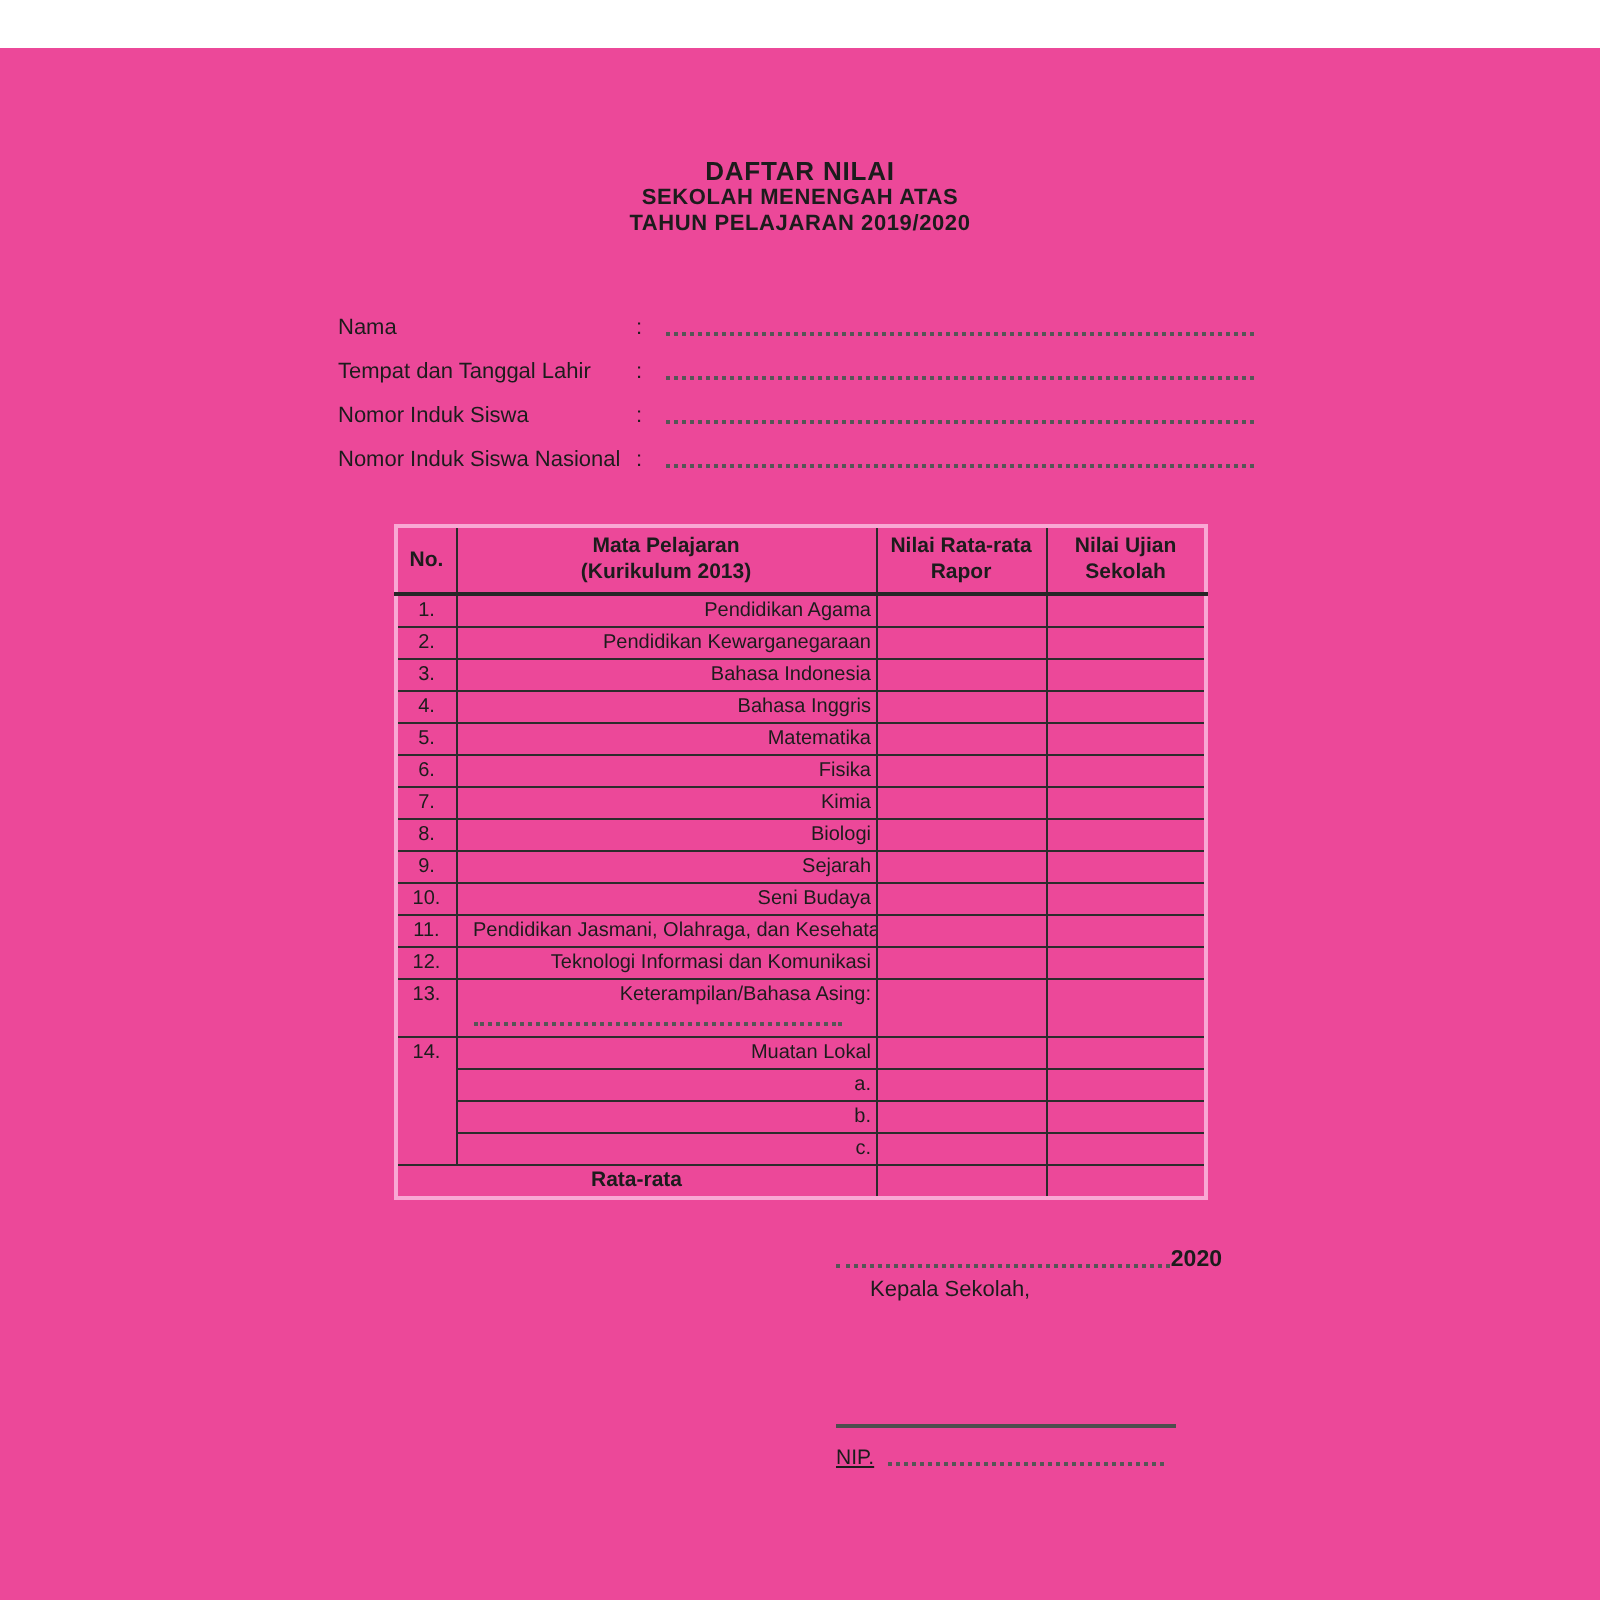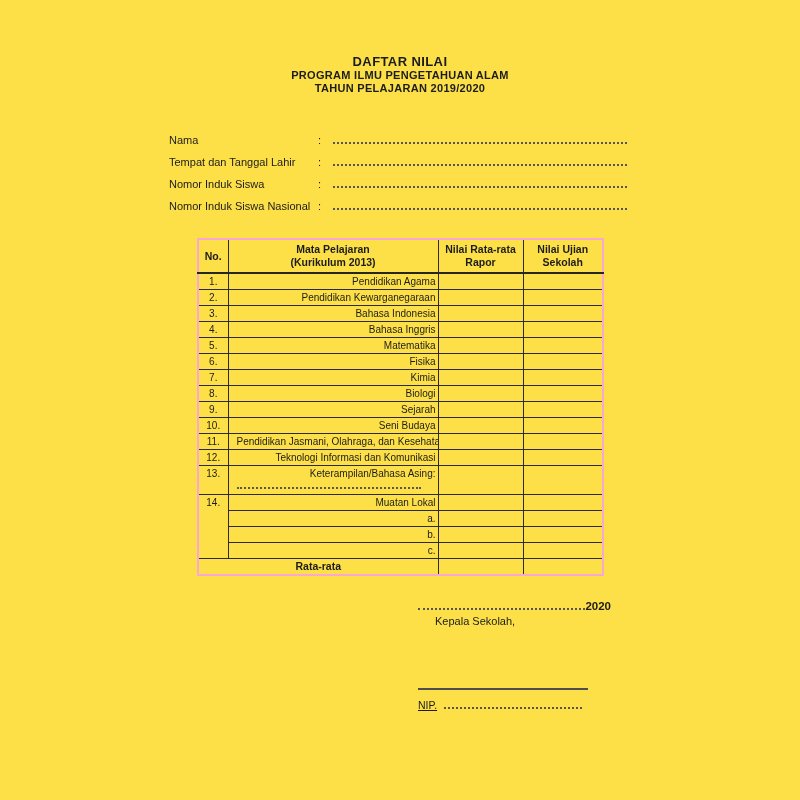--- a/index.html
+++ b/index.html
@@ -4,21 +4,21 @@
 <style>
   * { margin:0; padding:0; box-sizing:border-box; }
   html,body { background:#ffffff; }
   body {
     width:800px; height:800px;
     font-family:"Liberation Sans", sans-serif;
     color:#1c1c1c;
     position:relative;
     overflow:hidden;
   }
-  .page { position:absolute; inset:0; background:#fde047; }
+  .page { position:absolute; inset:0; background:#ec4899;margin-top:24px; }
 
   
   .title-block {
     position:absolute; top:55px; left:0; width:800px;
     text-align:center; font-weight:bold;
   }
   .title-main { font-size:13px; line-height:14px; letter-spacing:.4px; }
   .title-sub  { font-size:11px; line-height:13px; letter-spacing:.3px; }
 
   
@@ -70,21 +70,21 @@
   .sig-nip { margin-top:9px; display:flex; align-items:flex-end; width:164px; font-size:10.5px;text-decoration:underline; }
   .sig-nip .dotfill { flex:1; border-bottom:2px dotted #565656; margin-bottom:2px; margin-left:7px; }
 </style>
 </head>
 <body>
 
 <div class="page">
 
   <div class="title-block">
     <div class="title-main">DAFTAR NILAI</div>
-    <div class="title-sub">PROGRAM ILMU PENGETAHUAN ALAM</div>
+    <div class="title-sub">SEKOLAH MENENGAH ATAS</div>
     <div class="title-sub">TAHUN PELAJARAN 2019/2020</div>
   </div>
 
   <div class="form-block">
     <div class="form-row">
       <span class="form-label">Nama</span>
       <span class="form-colon">:</span>
       <span class="form-fill"></span>
     </div>
     <div class="form-row">

